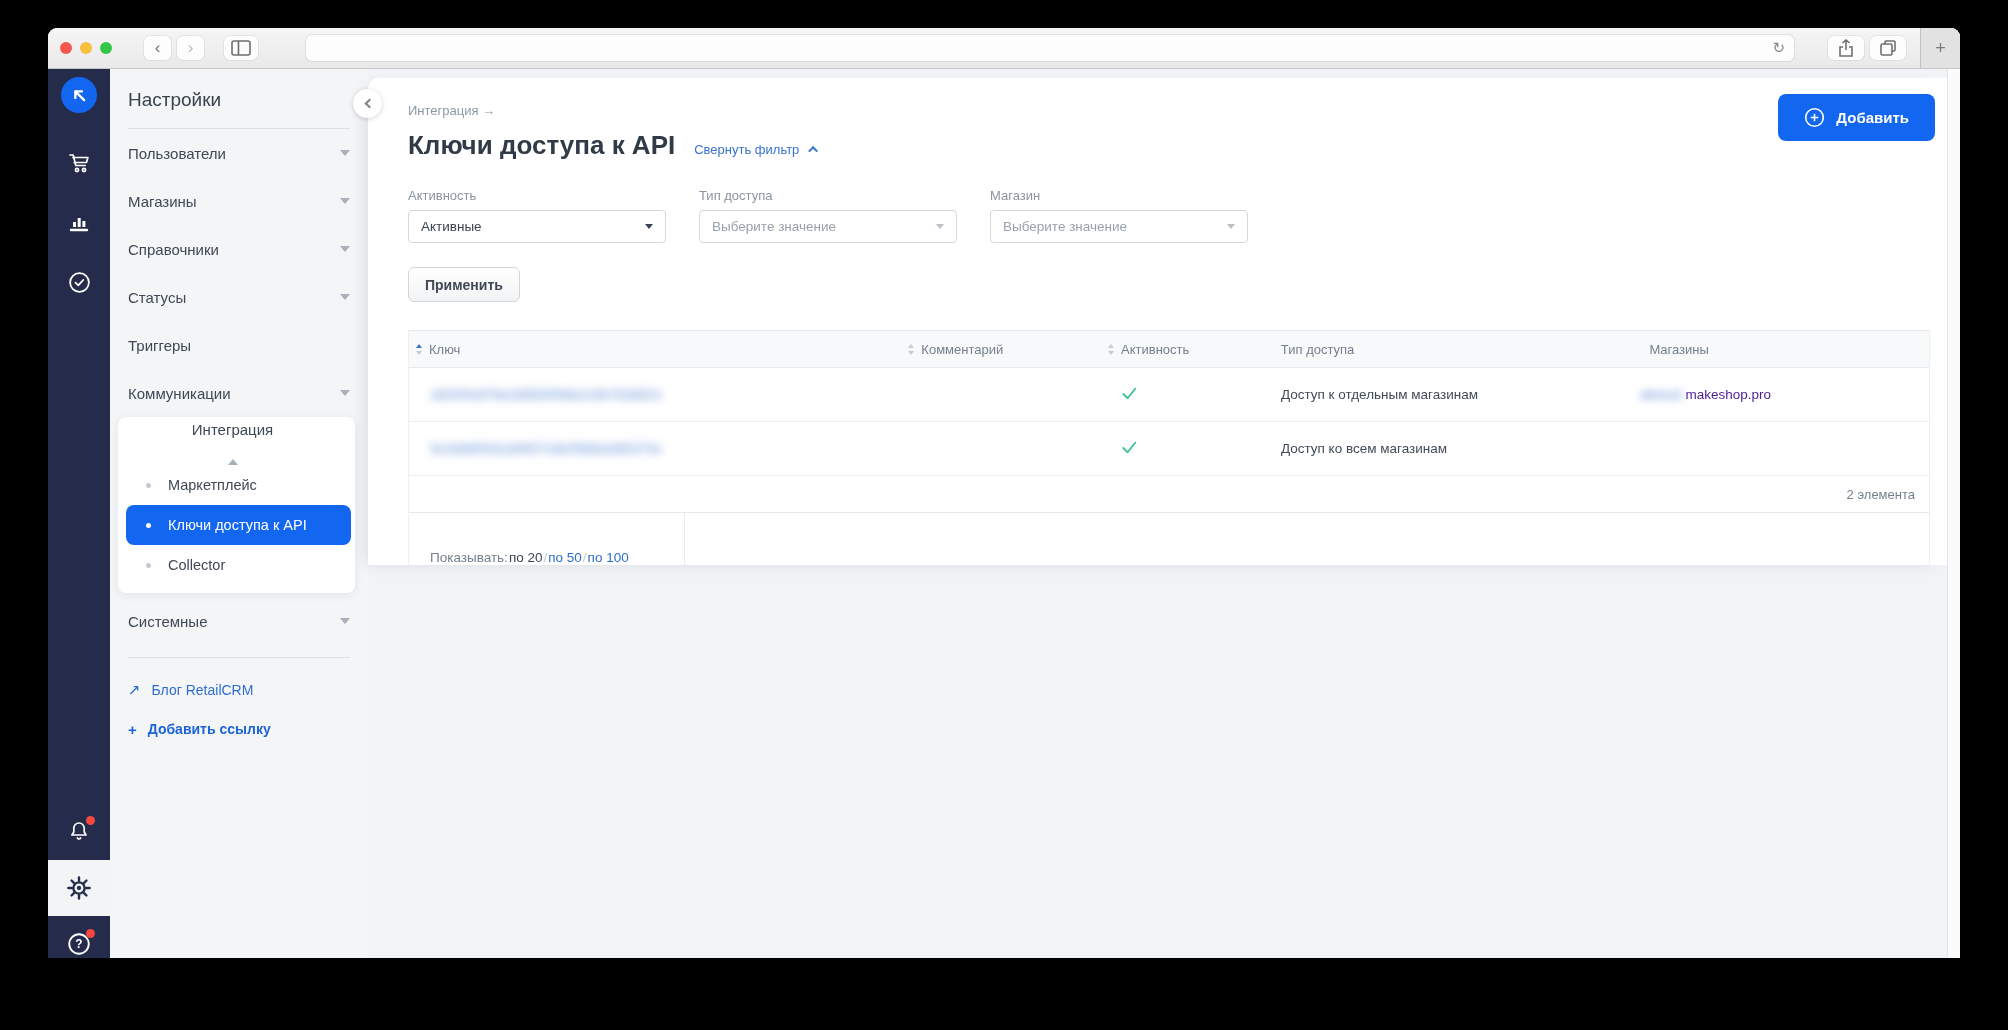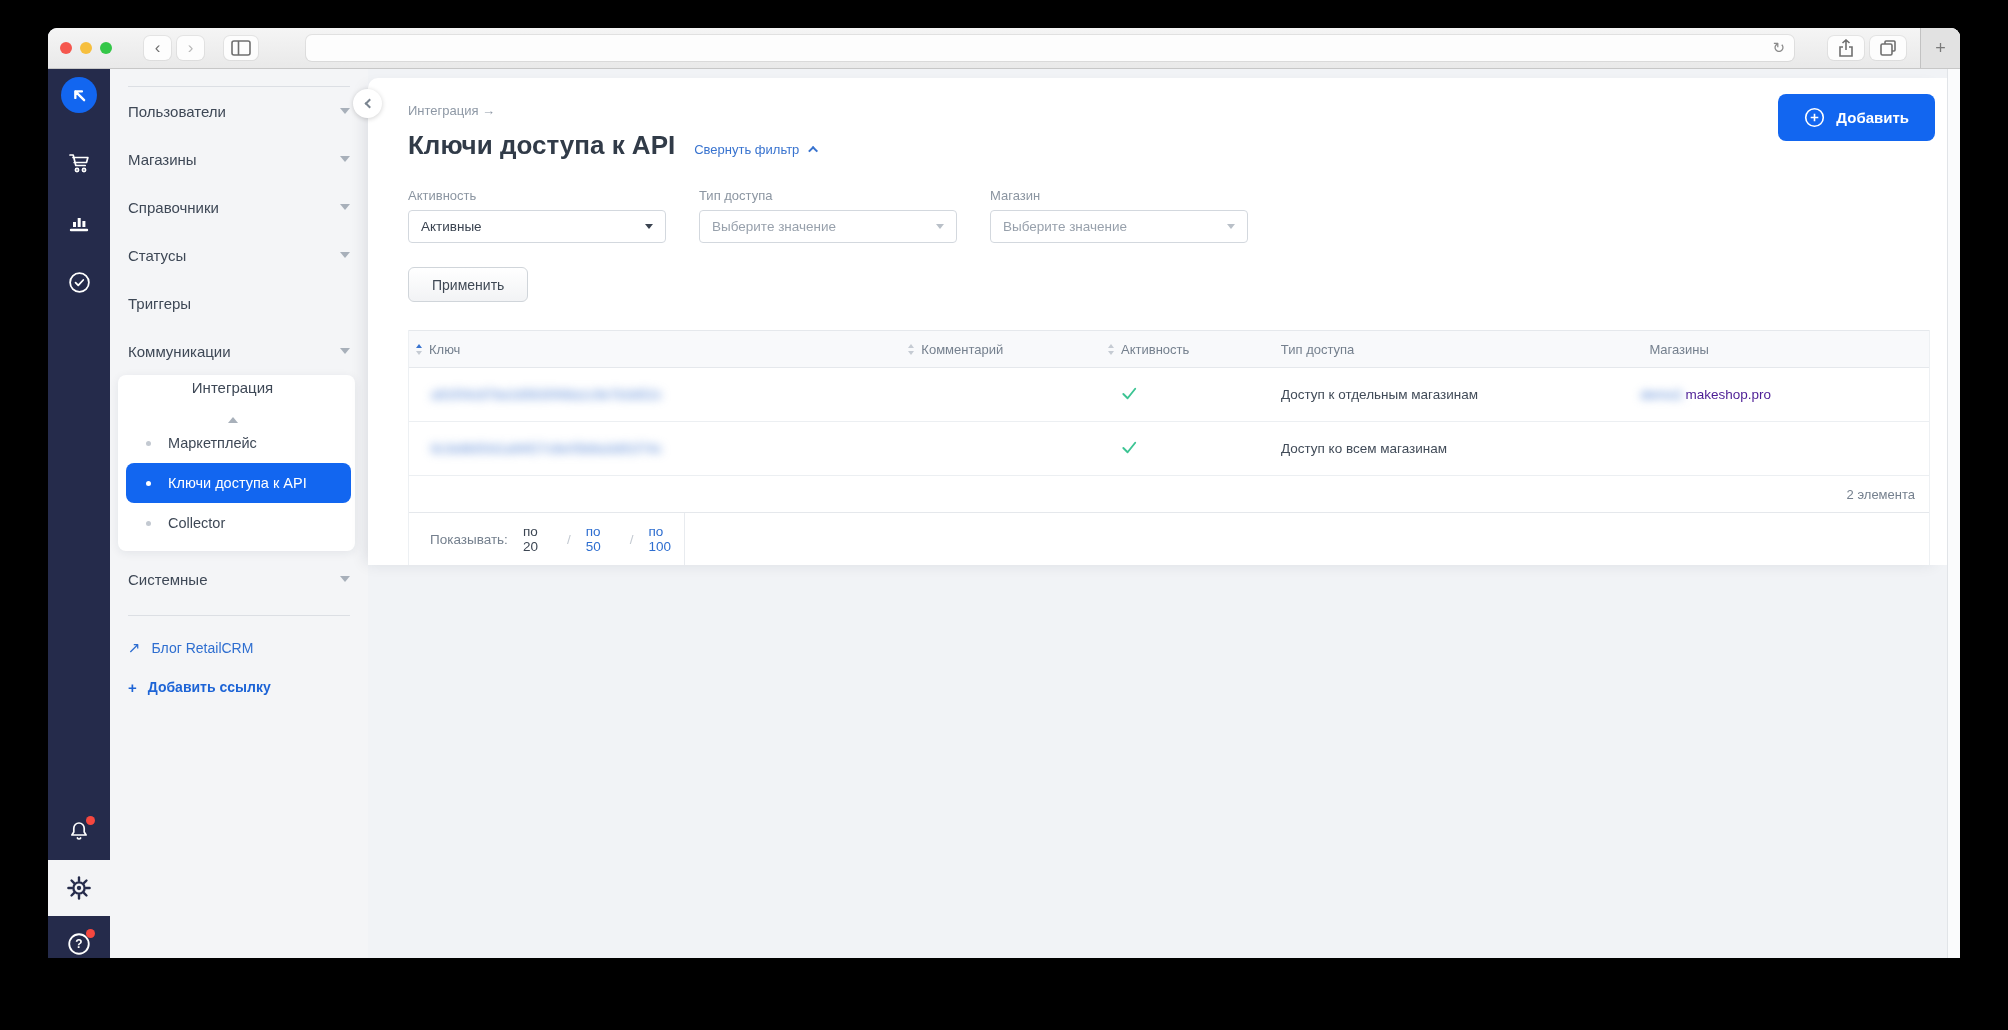--- a/index.html
+++ b/index.html
@@ -82,23 +82,23 @@
   .add-btn svg { stroke:#fff; fill:none; stroke-width:1.7; }
 
   .filters { display:flex; gap:33px; margin-top:27px; }
   .f-label { font-size:13px; color:#8b95a1; margin-bottom:7px; }
   .select { width:258px; height:33px; background:#fff; border:1px solid #d3d8de; border-radius:4px;
     display:flex; align-items:center; justify-content:space-between; padding:0 12px; font-size:13.5px; cursor:pointer; }
   .select .val { color:#3a4350; }
   .select .val.ph { color:#98a1ac; }
   .caret { width:0; height:0; border-left:4.5px solid transparent; border-right:4.5px solid transparent; border-top:5.5px solid #3a4350; }
   .caret.gray { border-top-color:#b9c0c8; }
-  .apply-btn { margin-top:24px; display:inline-flex; align-items:center; height:35px; padding:0 23px;
+  .apply-btn { margin-top:24px; display:inline-flex; align-items:center; height:35px; padding:0 16px;
     background:linear-gradient(#fff,#f2f3f5); border:1px solid #d0d5da; border-radius:6px;
-    font-size:14px; color:#3f4854; cursor:pointer; }
+    font-size:14px; color:#3f4854; cursor:pointer;font-weight:bold; }
 
   
   .table-wrap { margin-top:28px; width:1522px; border-left:1px solid #edf0f3; border-right:1px solid #edf0f3; }
   .t-head { display:flex; height:38px; background:#f8f9fb; border-top:1px solid #e5e8ec; border-bottom:1px solid #e5e8ec; align-items:center; }
   .th { display:flex; align-items:center; gap:7px; font-size:13px; color:#75808e; }
   .c0 { width:492px; padding-left:7px; } .c1 { width:200px; padding-left:8px; }
   .c2 { width:155px; padding-left:8px; } .c3 { width:375px; padding-left:26px; } .c4 { width:300px; padding-left:20px; }
   .sort { display:flex; flex-direction:column; gap:3px; }
   .s-up { width:0; height:0; border-left:3.5px solid transparent; border-right:3.5px solid transparent; border-bottom:4.5px solid #c5cbd3; }
   .s-dn { width:0; height:0; border-left:3.5px solid transparent; border-right:3.5px solid transparent; border-top:4.5px solid #c5cbd3; }
@@ -106,22 +106,22 @@
   .t-row { display:flex; align-items:center; height:54px; border-bottom:1px solid #eceff2; }
   .td { font-size:13.5px; color:#414b58; }
   .td.c0 { padding-left:22px; }
   .masked { color:#4b7ed2; filter:blur(5px); user-select:none; }
   .masked-sm { color:#4b7ed2; filter:blur(4px); user-select:none; }
   .check svg { stroke:#3cc493; fill:none; stroke-width:2; stroke-linecap:round; stroke-linejoin:round; }
   .store-link { color:#4c1d95; text-decoration:none; cursor:pointer; }
   .count-row { height:37px; display:flex; align-items:center; justify-content:flex-end;
     padding-right:14px; font-size:13px; color:#75808e; border-bottom:1px solid #e5e8ec; background:#fff; }
   .pager { height:52px; display:flex; background:#fff; }
-  .pager-cell { width:276px; border-right:1px solid #e8ebef; display:flex; align-items:center; padding-left:21px;
-    font-size:13.5px; gap:15px; }
+  .pager-cell { width:276px; border-right:1px solid #e8ebef; display:flex; align-items:flex-end; padding-left:21px;
+    font-size:13.5px; gap:1px; }
   .pager-cell .lbl { color:#75808e; }
   .pg-cur { color:#3c4653; }
   .pg-link { color:#2e6ed0; cursor:pointer; }
   .pg-sep { color:#c3c9d1; }
 </style>
 </head>
 <body>
 
 <div class="window">
 
@@ -218,20 +218,21 @@
       <div class="rail-ic" style="margin-top:14px;">
         <svg width="26" height="26" viewBox="0 0 24 24">
           <circle cx="12" cy="12" r="9"></circle>
           <text x="12" y="16" text-anchor="middle" font-size="11" fill="#fff" stroke="none" font-weight="bold">?</text>
         </svg>
         <div class="badge"></div>
       </div>
     </div>
 
     <div class="sidebar">
+      <div class="sb-title">Настройки</div>
       <div class="sb-divider"></div>
 
       <div class="sb-item">
         <span>Пользователи</span>
         <span class="chev"></span>
       </div>
       <div class="sb-item">
         <span>Магазины</span>
         <span class="chev"></span>
       </div>

